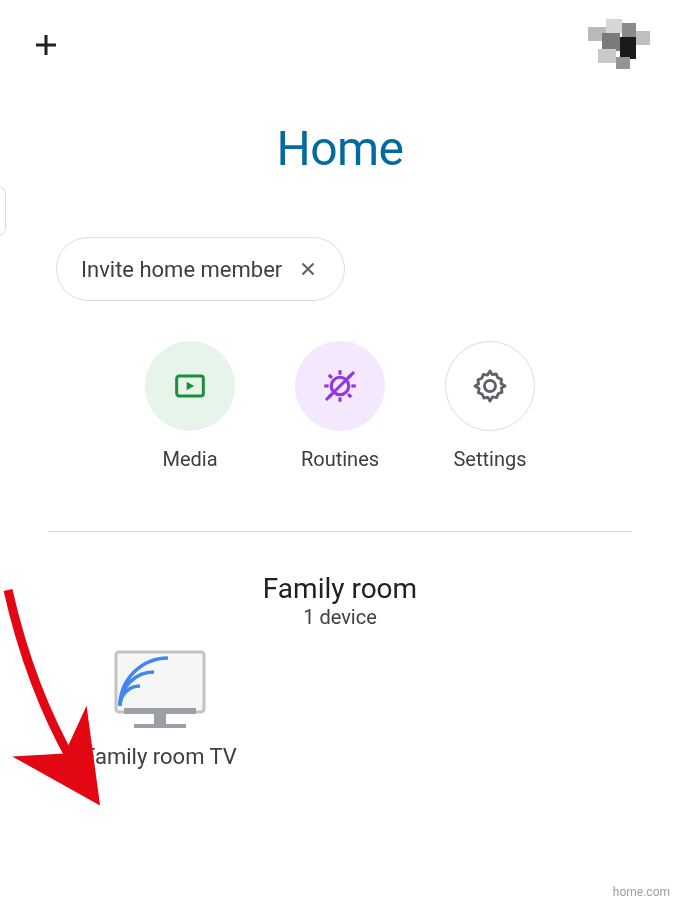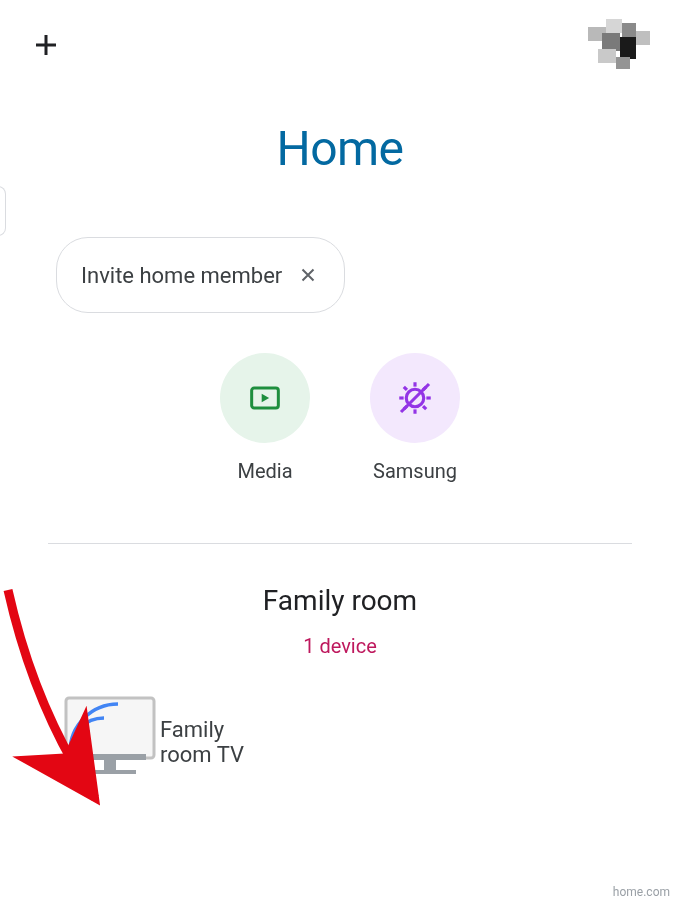--- a/index.html
+++ b/index.html
@@ -57,21 +57,21 @@
     .chip {
       display: flex;
       align-items: center;
       border: 1px solid #dadce0;
       border-radius: 32px;
       padding: 14px 24px;
       font-size: 22px;
       color: #3c4043;
       gap: 14px;
       white-space: nowrap;
-      height: 76px;
+      height: 64px;
       cursor: pointer;
     }
     .chip-close {
       width: 24px;
       height: 24px;
       display: flex;
       align-items: center;
       justify-content: center;
       cursor: pointer;
     }
@@ -120,30 +120,31 @@
     }
     .divider {
       height: 1px;
       background: #dadce0;
       margin: 0 48px 40px 48px;
     }
     .room-title {
       text-align: center;
       font-size: 28px;
       color: #202124;
-      margin-bottom: 17px;
+      margin-bottom: 0;
     }
     .room-subtitle {
       text-align: center;
       font-size: 20px;
-      color: #be185d;
-      margin-bottom: 36px;
+      color: #404040;
+      margin-bottom: 19px;
     }
     .device {
       display: flex;
+      flex-direction: column;
       align-items: center;
       width: 200px;
       margin-left: 60px;
       cursor: pointer;
     }
     .device-icon {
       width: 100px;
       height: 82px;
       margin-bottom: 14px;
     }
@@ -230,21 +231,30 @@
         <line x1="12" y1="18.5" x2="12" y2="21" stroke="#9334e6" stroke-width="1.8"></line>
         <line x1="3" y1="12" x2="5.5" y2="12" stroke="#9334e6" stroke-width="1.8"></line>
         <line x1="18.5" y1="12" x2="21" y2="12" stroke="#9334e6" stroke-width="1.8"></line>
         <line x1="5.6" y1="5.6" x2="7.4" y2="7.4" stroke="#9334e6" stroke-width="1.8"></line>
         <line x1="16.6" y1="16.6" x2="18.4" y2="18.4" stroke="#9334e6" stroke-width="1.8"></line>
         <line x1="5.6" y1="18.4" x2="7.4" y2="16.6" stroke="#9334e6" stroke-width="1.8"></line>
         <line x1="16.6" y1="7.4" x2="18.4" y2="5.6" stroke="#9334e6" stroke-width="1.8"></line>
         <line x1="4" y1="20" x2="20" y2="4" stroke="#9334e6" stroke-width="1.8"></line>
       </svg>
     </div>
-    <span class="shortcut-label">Samsung</span>
+    <span class="shortcut-label">Routines</span>
+  </div>
+  <div class="shortcut">
+    <div class="shortcut-circle shortcut-settings">
+      <svg width="38" height="38" viewBox="0 0 24 24">
+        <path d="M12 8.5a3.5 3.5 0 100 7 3.5 3.5 0 000-7z" stroke="#5f6368" stroke-width="1.8" fill="none"></path>
+        <path d="M12 2.5l1.3 2.3 2.6-.4 1 2.4 2.4 1-.4 2.6L21.5 12l-2.3 1.3.4 2.6-2.4 1-1 2.4-2.6-.4L12 21.5l-1.3-2.3-2.6.4-1-2.4-2.4-1 .4-2.6L2.5 12l2.3-1.3-.4-2.6 2.4-1 1-2.4 2.6.4z" stroke="#5f6368" stroke-width="1.8" fill="none" stroke-linejoin="round"></path>
+      </svg>
+    </div>
+    <span class="shortcut-label">Settings</span>
   </div>
 </div>
 
 <div class="divider"></div>
 
 <div class="room-title">Family room</div>
 <div class="room-subtitle">1 device</div>
 
 <div class="device">
   <div class="device-icon">

